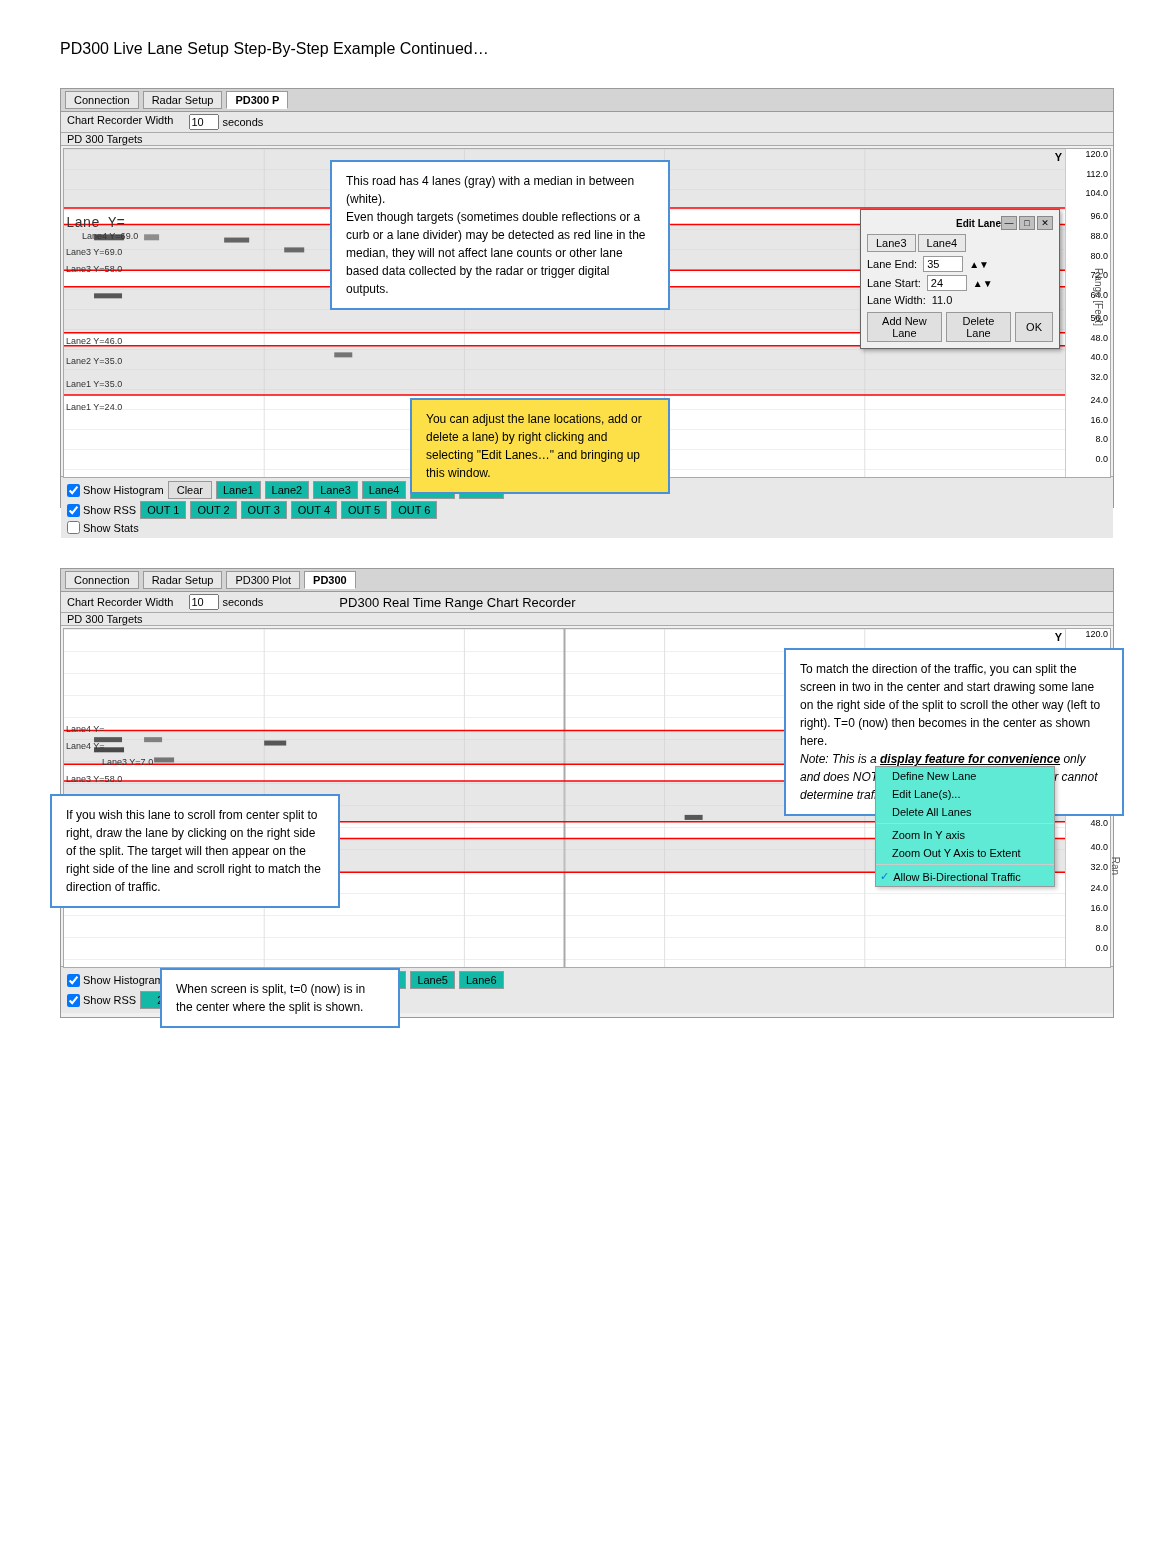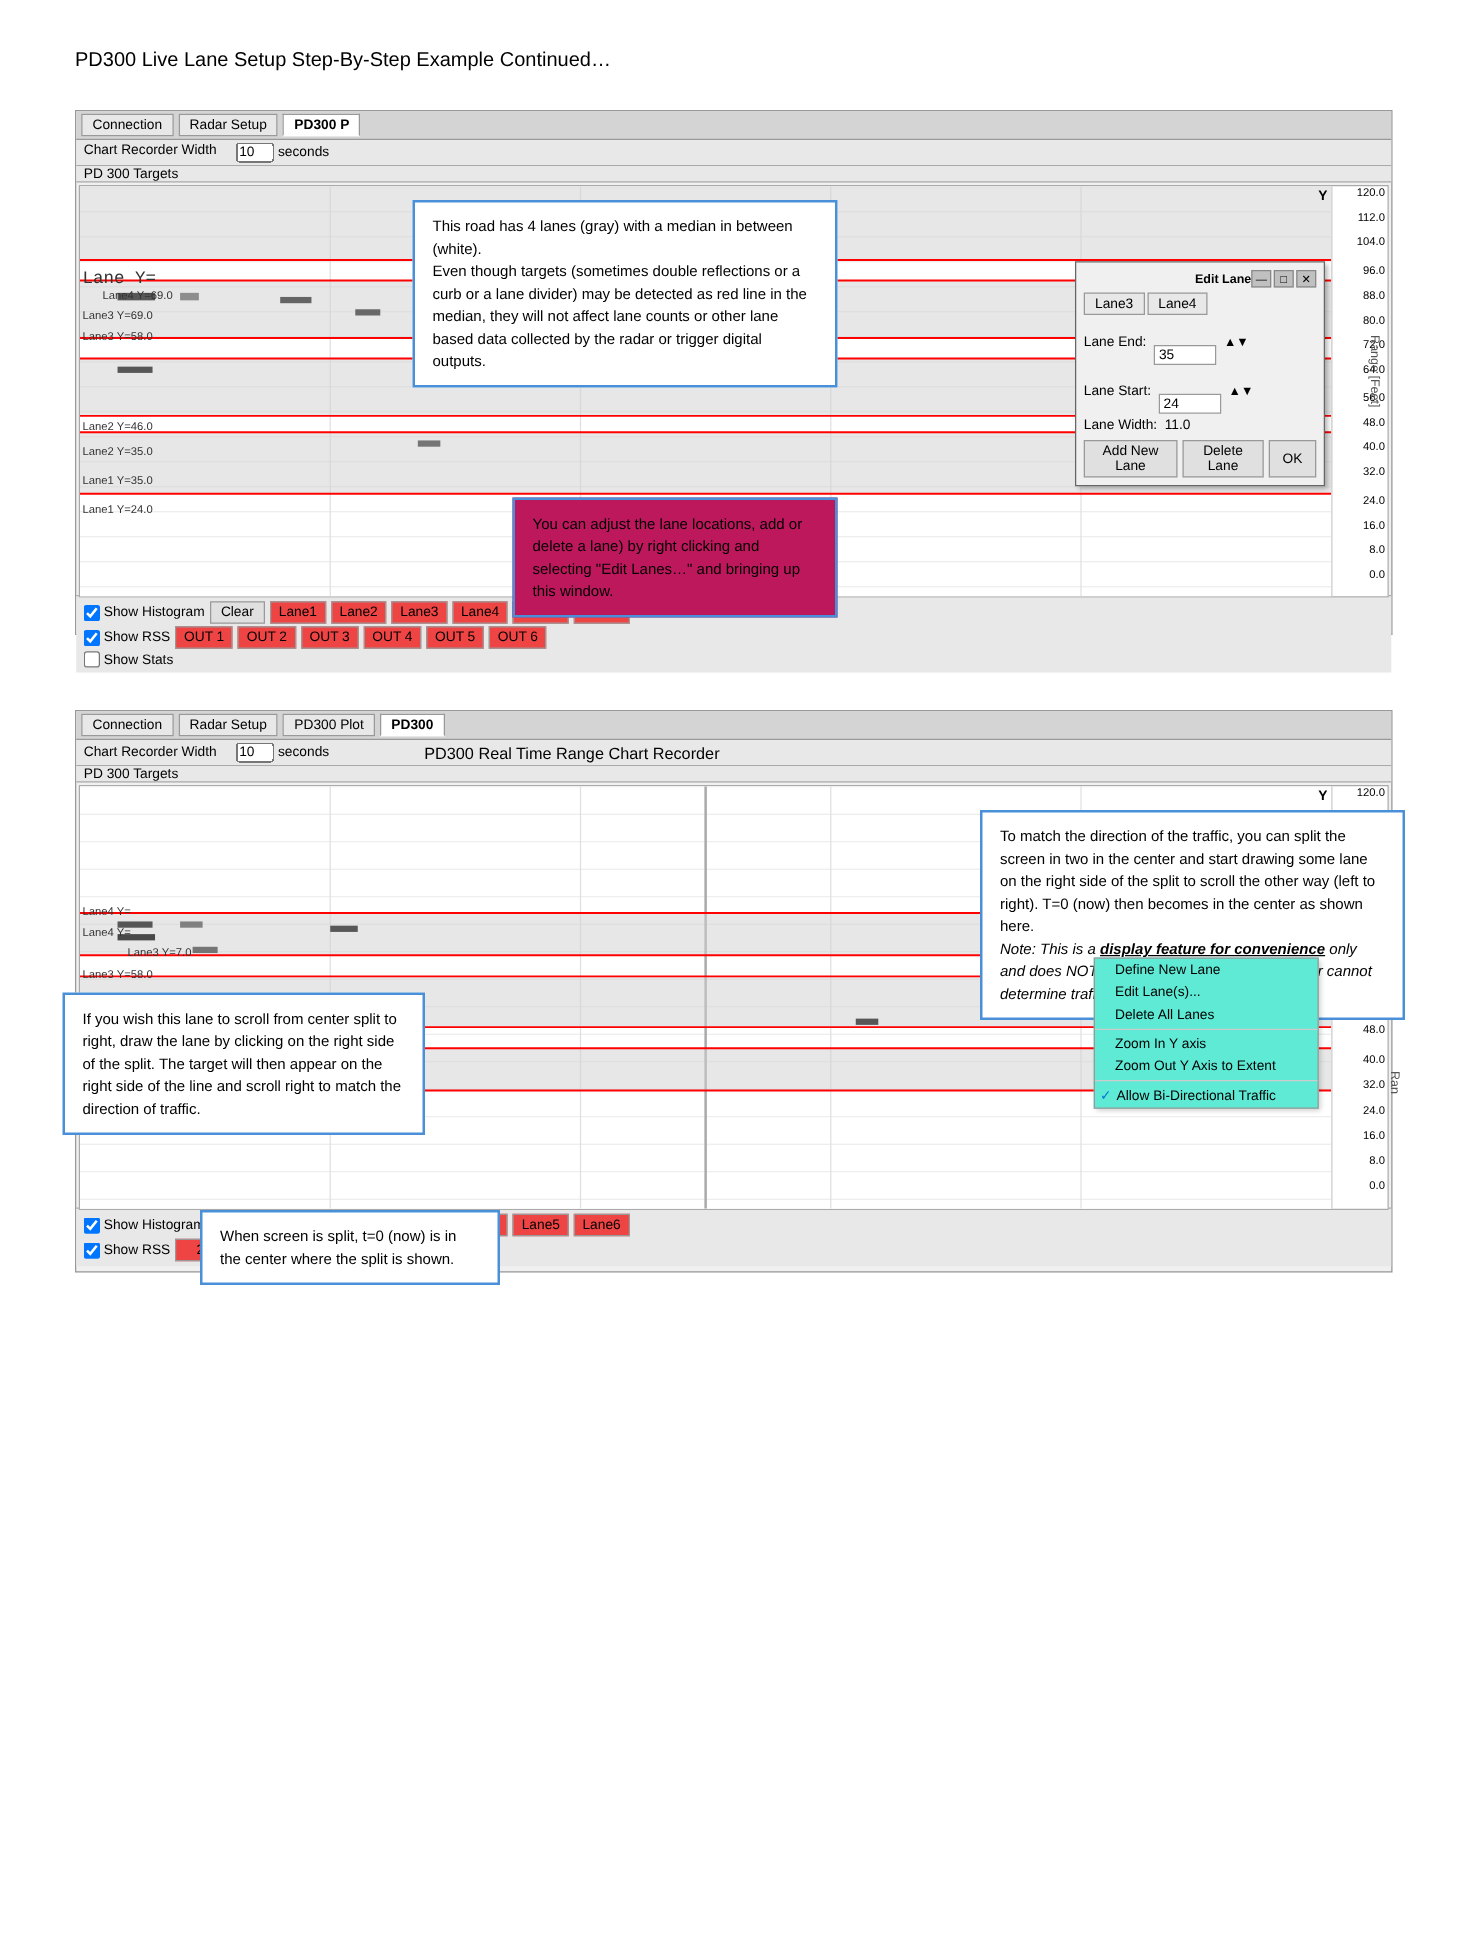--- a/index.html
+++ b/index.html
@@ -69,39 +69,39 @@
       font-size: 11px;
     }
     .btn {
       background: #e0e0e0;
       border: 1px solid #999;
       padding: 2px 8px;
       font-size: 11px;
       cursor: pointer;
     }
     .lane-btn {
-      background: #ef4444;
+      background: #14b8a6;
       border: 1px solid #999;
       padding: 2px 6px;
       font-size: 11px;
       cursor: pointer;
       min-width: 40px;
       text-align: center;
     }
     .callout-box {
       background: #fff;
       border: 2px solid #4a90d9;
       padding: 10px 14px;
       font-size: 12px;
       line-height: 1.5;
       max-width: 360px;
       position: absolute;
     }
     .callout-box2 {
-      background: #be185d;
+      background: #fde047;
       border: 2px solid #4a90d9;
       padding: 10px 14px;
       font-size: 12px;
       line-height: 1.5;
       max-width: 300px;
       position: absolute;
     }
     .edit-lanes-dialog {
       position: absolute;
       background: #f0f0f0;
@@ -122,25 +122,24 @@
       cursor: pointer;
       font-size: 11px;
     }
     .dialog-field {
       display: flex;
       align-items: center;
       gap: 6px;
       margin: 3px 0;
     }
     .dialog-input {
-      width: 50px;
+      width: 40px;
       border: 1px solid #999;
       padding: 1px 3px;
       font-size: 11px;
-      margin-top: 20px;
     }
     .dialog-btns {
       display: flex;
       gap: 4px;
       margin-top: 6px;
       justify-content: space-between;
     }
     .dialog-btn {
       background: #e0e0e0;
       border: 1px solid #999;

